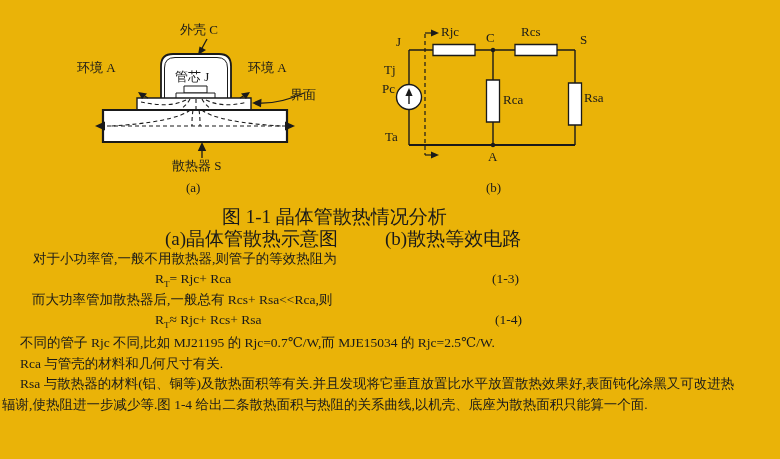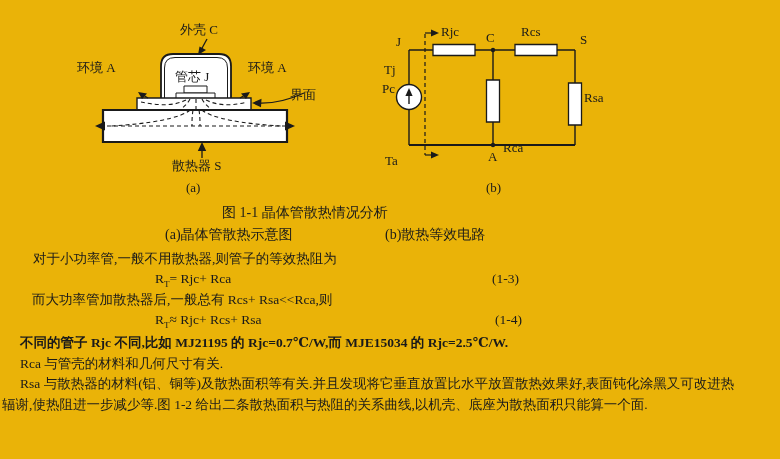--- a/index.html
+++ b/index.html
@@ -2,21 +2,21 @@
 <html><head>
 <meta charset="utf-8">
 <style>
   html,body{margin:0;padding:0;background:#fff;}
   .page{
     position:relative;width:780px;height:459px;background:#eab308;
     font-family:"Liberation Serif","DejaVu Serif",serif;color:#1a1a1a;overflow:hidden;
   }
   .art{position:absolute;left:0;top:0;width:780px;height:200px;}
   .lbl{position:absolute;font-size:13px;white-space:nowrap;line-height:1.1;}
-  .cap{position:absolute;font-size:14px;white-space:nowrap;}
+  .cap{position:absolute;font-size:19px;white-space:nowrap;}
   .txt{position:absolute;font-size:13.5px;white-space:nowrap;}
   sub{font-size:9px;}
   svg path,svg rect,svg circle,svg line,svg polygon{vector-effect:non-scaling-stroke;}
 </style>
 </head>
 <body>
 
 <div class="page">
 
   <svg class="art" viewBox="0 0 780 200" fill="none" stroke="#1a1a1a">
@@ -113,39 +113,39 @@
   <div class="lbl" style="left:290px;top:88px;">界面</div>
   <div class="lbl" style="left:172px;top:159px;">散热器 S</div>
   <div class="lbl" style="left:186px;top:181px;">(a)</div>
 
   <div class="lbl" style="left:396px;top:35px;">J</div>
   <div class="lbl" style="left:486px;top:31px;">C</div>
   <div class="lbl" style="left:580px;top:33px;">S</div>
   <div class="lbl" style="left:488px;top:150px;">A</div>
   <div class="lbl" style="left:384px;top:63px;">Tj</div>
   <div class="lbl" style="left:382px;top:82px;">Pc</div>
-  <div class="lbl" style="left:385px;top:130px;margin-top:24px;">Ta</div>
+  <div class="lbl" style="left:385px;top:130px;">Ta</div>
   <div class="lbl" style="left:441px;top:25px;">Rjc</div>
   <div class="lbl" style="left:521px;top:25px;">Rcs</div>
-  <div class="lbl" style="left:503px;top:93px;margin-top:48px;">Rca</div>
+  <div class="lbl" style="left:503px;top:93px;">Rca</div>
   <div class="lbl" style="left:584px;top:91px;">Rsa</div>
   <div class="lbl" style="left:486px;top:181px;">(b)</div>
 
   <div class="cap" style="left:222px;top:204px;">图 1-1  晶体管散热情况分析</div>
   <div class="cap" style="left:165px;top:226px;">(a)晶体管散热示意图</div>
   <div class="cap" style="left:385px;top:226px;">(b)散热等效电路</div>
 
   <div class="txt" style="left:33px;top:250px;">对于小功率管,一般不用散热器,则管子的等效热阻为</div>
 
   <div class="txt" style="left:155px;top:271px;"><span>R</span><sub>T</sub><span>= Rjc+ Rca</span></div>
   <div class="txt" style="left:492px;top:271px;">(1-3)</div>
 
   <div class="txt" style="left:155px;top:312px;"><span>R</span><sub>T</sub><span>≈ Rjc+ Rcs+ Rsa</span></div>
 
   <div class="txt" style="left:32px;top:291px;">而大功率管加散热器后,一般总有 Rcs+ Rsa&lt;&lt;Rca,则</div>
   <div class="txt" style="left:495px;top:312px;">(1-4)</div>
 
-  <div class="txt" style="left:20px;top:334px;font-weight:bold;">不同的管子 Rjc 不同,比如 MJ21195 的 Rjc=0.7℃/W,而 MJE15034 的 Rjc=2.5℃/W.</div>
+  <div class="txt" style="left:20px;top:334px;">不同的管子 Rjc 不同,比如 MJ21195 的 Rjc=0.7℃/W,而 MJE15034 的 Rjc=2.5℃/W.</div>
   <div class="txt" style="left:20px;top:355px;">Rca 与管壳的材料和几何尺寸有关.</div>
   <div class="txt" style="left:20px;top:375px;">Rsa 与散热器的材料(铝、铜等)及散热面积等有关.并且发现将它垂直放置比水平放置散热效果好,表面钝化涂黑又可改进热</div>
-  <div class="txt" style="left:2px;top:396px;">辐谢,使热阻进一步减少等.图 1-2 给出二条散热面积与热阻的关系曲线,以机壳、底座为散热面积只能算一个面.</div>
+  <div class="txt" style="left:2px;top:396px;">辐谢,使热阻进一步减少等.图 1-4 给出二条散热面积与热阻的关系曲线,以机壳、底座为散热面积只能算一个面.</div>
 
 </div>
 
 </body></html>

